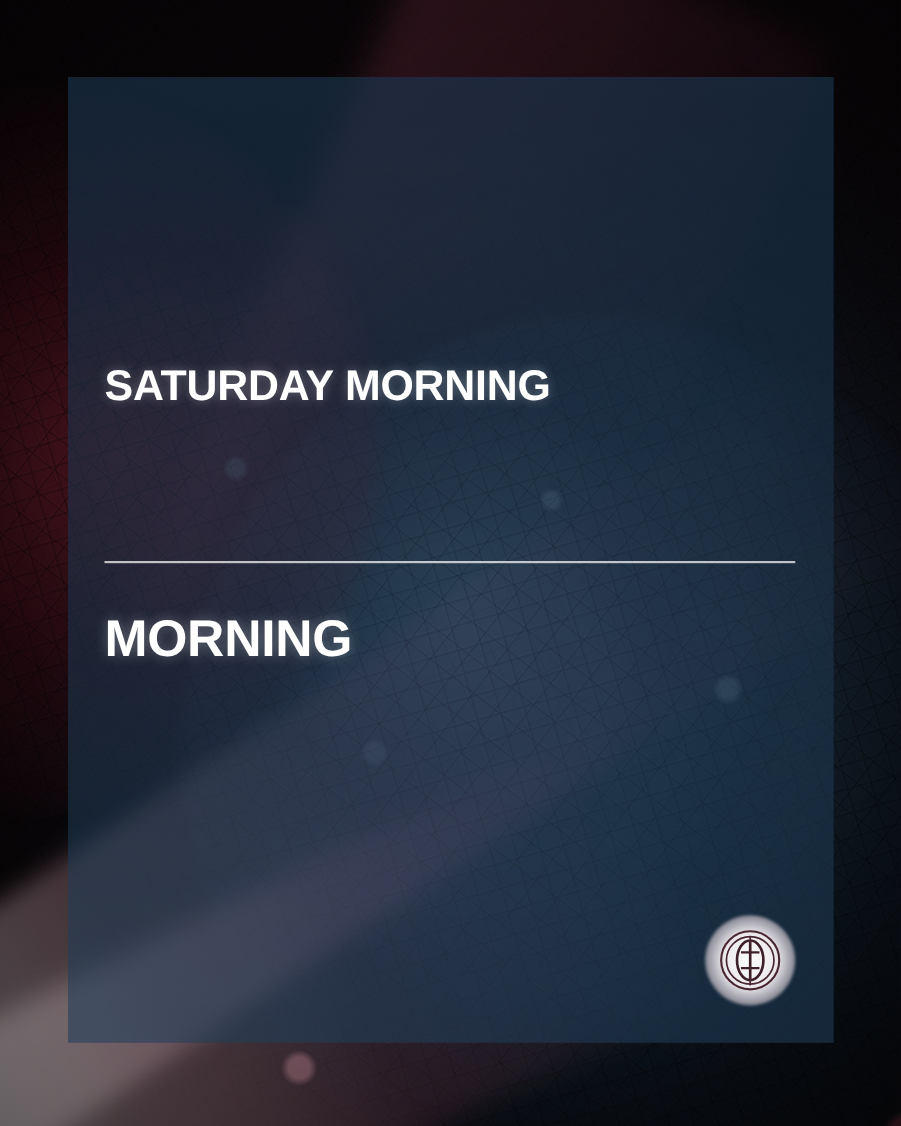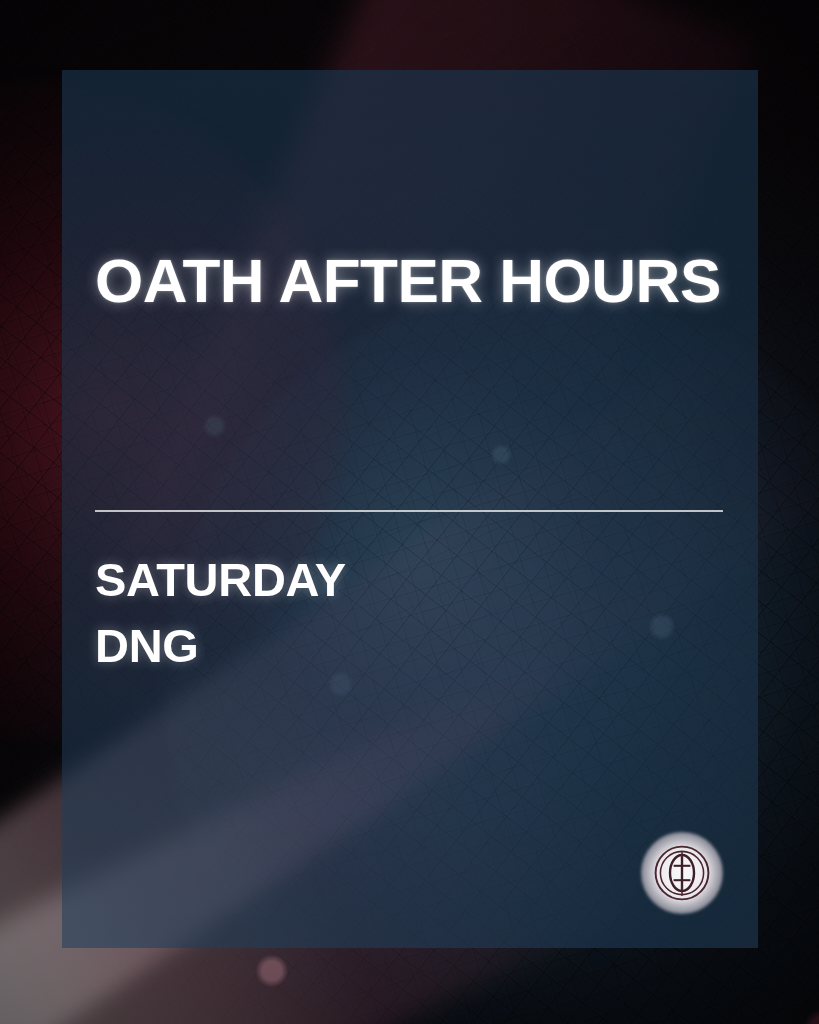--- a/index.html
+++ b/index.html
@@ -242,30 +242,29 @@
     <div class="streak2"></div>
     <div class="vignette"></div>
   </div>
 
   <div class="panel">
     <div class="panel-tint"></div>
   </div>
 
   <div class="content">
 
-    <div class="title">OATH AFTER HOURS</div>
-
+
+    <div class="subline sub1">SATURDAY MORNING</div>
 
 
 
     <div class="divider"></div>
 
-    <div class="artist a1">SATURDAY</div>
-
-    <div class="artist a2">DNG</div>
+    <div class="artist a1">MORNING</div>
+
   </div>
 
   <div class="logo">
     <div class="logo-glow"></div>
     <svg viewBox="0 0 100 100">
       <circle cx="50" cy="50" r="44" fill="none" stroke="#4a2630" stroke-width="3.2"></circle>
       <circle cx="50" cy="50" r="36" fill="none" stroke="#4a2630" stroke-width="2.6"></circle>
       <ellipse cx="50" cy="50" rx="20" ry="30" fill="none" stroke="#3d1f28" stroke-width="4"></ellipse>
       <path d="M50 22 L50 78" stroke="#3d1f28" stroke-width="4" fill="none"></path>
       <path d="M36 38 L64 38" stroke="#3d1f28" stroke-width="3.4" fill="none"></path>

